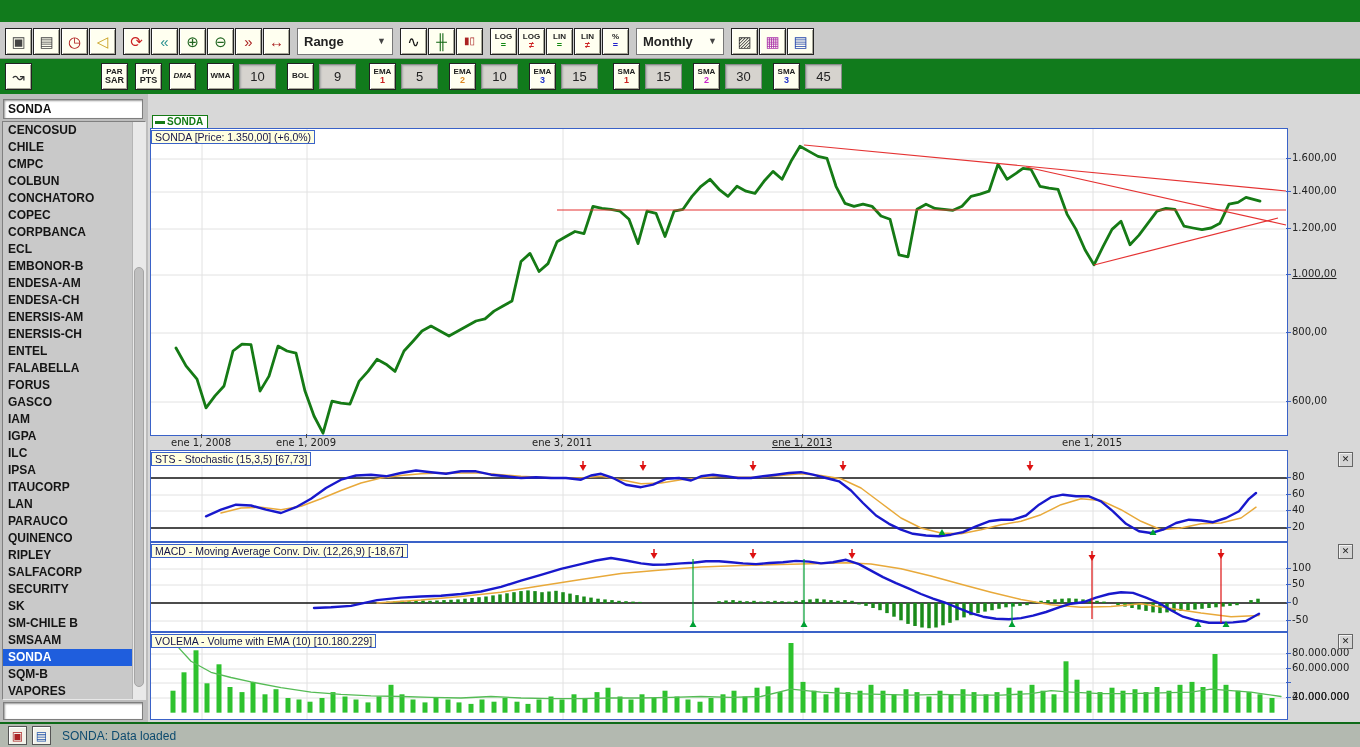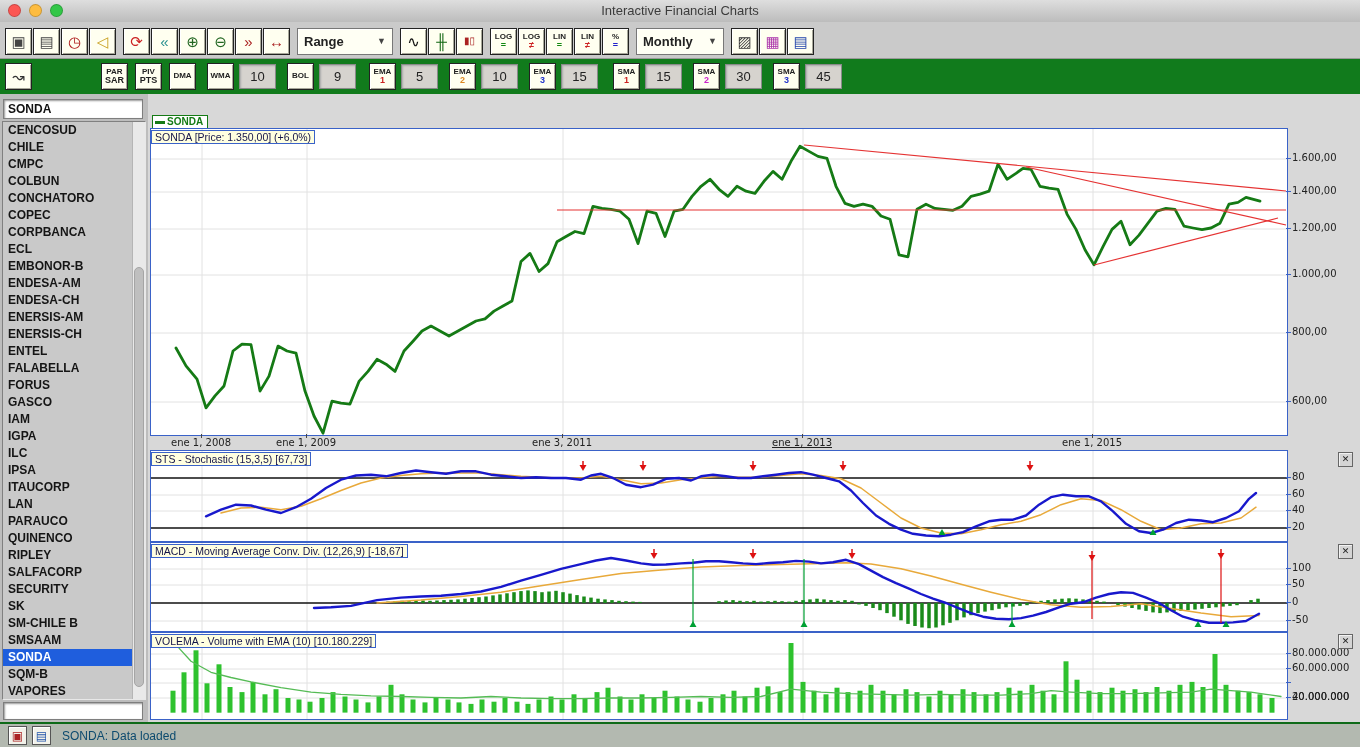--- a/index.html
+++ b/index.html
@@ -62,28 +62,20 @@
   .statusbar{position:absolute;left:0;top:722px;width:1360px;height:25px;background:#b3b9b0;
     border-top:2px solid #0e6a18;display:flex;align-items:center;gap:5px;padding-left:8px;box-sizing:border-box;}
   .sbtn{width:19px;height:19px;background:#f2f2ea;border:1px solid #555;box-shadow:inset 1px 1px 0 #fff;
     display:flex;align-items:center;justify-content:center;font-size:12px;box-sizing:border-box;}
   .stext{font-size:12px;color:#0c4a6e;margin-left:6px;}
 </style>
 </head>
 <body>
 
 <div class="window">
-  <div class="titlebar">
-    <div class="wtitle">Interactive Financial Charts</div>
-    <div class="traffic-lights">
-      <span class="tl red"></span>
-      <span class="tl yellow"></span>
-      <span class="tl green"></span>
-    </div>
-  </div>
 
   <div class="tb1strip"></div>
   <div id="toolbar1" class="toolbar">
       <div class="tgroup">
         <div class="tbtn">
           <span class="glyph" style="color: rgb(68, 68, 68);">▣</span>
         </div>
         <div class="tbtn">
           <span class="glyph" style="color: rgb(68, 68, 68);">▤</span>
         </div>
@@ -186,21 +178,21 @@
           <span>PAR</span>
           <span class="b2" style="color: rgb(34, 34, 34);">SAR</span>
         </span>
       </div>
       <div class="tbtn" style="margin-left: 2px;">
         <span class="stack">
           <span>PIV</span>
           <span class="b2" style="color: rgb(34, 34, 34);">PTS</span>
         </span>
       </div>
-      <div class="tbtn" style="margin-left: 2px;">
+      <div class="tbtn" style="margin-left: 2px; font-style: italic;">
         <span class="stack">
           <span>DMA</span>
         </span>
       </div>
       <div class="tbtn" style="margin-left: 6px;">
         <span class="stack">
           <span>WMA</span>
         </span>
       </div>
       <div class="nfield">10</div>
@@ -327,21 +319,21 @@
           </svg>
         </div>
         <div class="plabel" style="top: 36px; left: 3px;">SONDA [Price: 1.350,00] (+6,0%)</div>
         <div class="ytick" style="top: 64px; left: 1138px;"></div>
         <div class="ylabel" style="top: 58px; left: 1144px;">1.600,00</div>
         <div class="ytick" style="top: 97px; left: 1138px;"></div>
         <div class="ylabel" style="top: 91px; left: 1144px;">1.400,00</div>
         <div class="ytick" style="top: 134px; left: 1138px;"></div>
         <div class="ylabel" style="top: 128px; left: 1144px;">1.200,00</div>
         <div class="ytick" style="top: 180px; left: 1138px;"></div>
-        <div class="ylabel" style="top: 174px; left: 1144px;">1.000,00</div>
+        <div class="ylabel" style="top: 174px; left: 1144px; text-decoration: underline;">1.000,00</div>
         <div class="ytick" style="top: 238px; left: 1138px;"></div>
         <div class="ylabel" style="top: 232px; left: 1144px;">800,00</div>
         <div class="ytick" style="top: 307px; left: 1138px;"></div>
         <div class="ylabel" style="top: 301px; left: 1144px;">600,00</div>
         <div class="panel" style="top: 356px; left: 2px; width: 1136px; height: 90px;">
           <svg width="1136" height="90">
             <line x1="51" y1="0" x2="51" y2="90" stroke="#e2e2e2" stroke-width="1"></line>
             <line x1="156" y1="0" x2="156" y2="90" stroke="#e2e2e2" stroke-width="1"></line>
             <line x1="412" y1="0" x2="412" y2="90" stroke="#e2e2e2" stroke-width="1"></line>
             <line x1="652" y1="0" x2="652" y2="90" stroke="#e2e2e2" stroke-width="1"></line>

